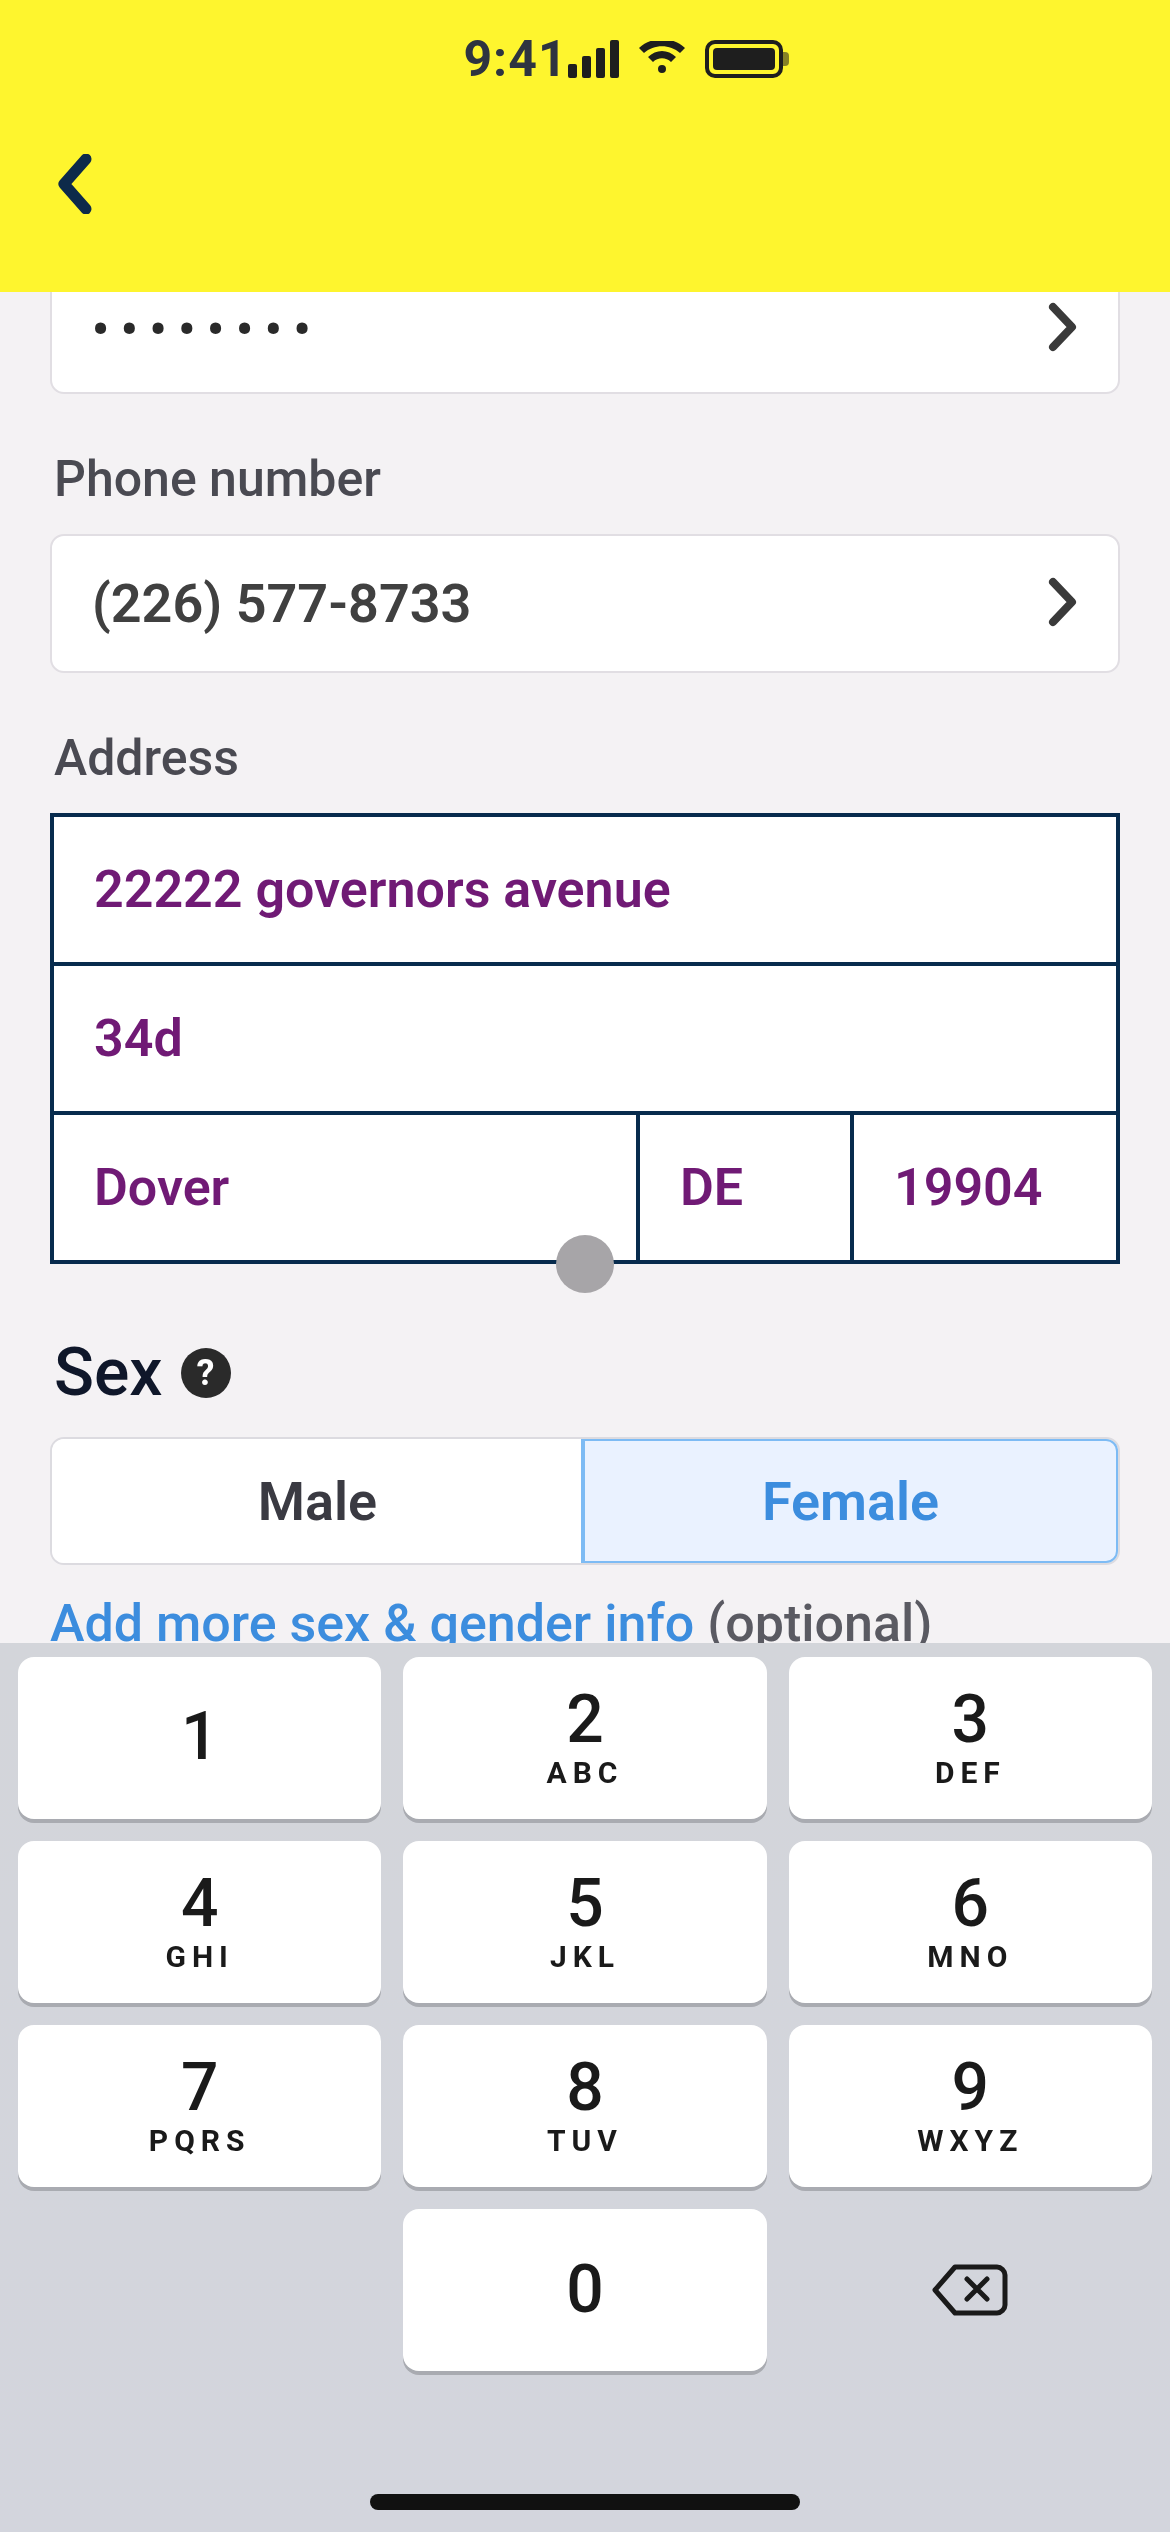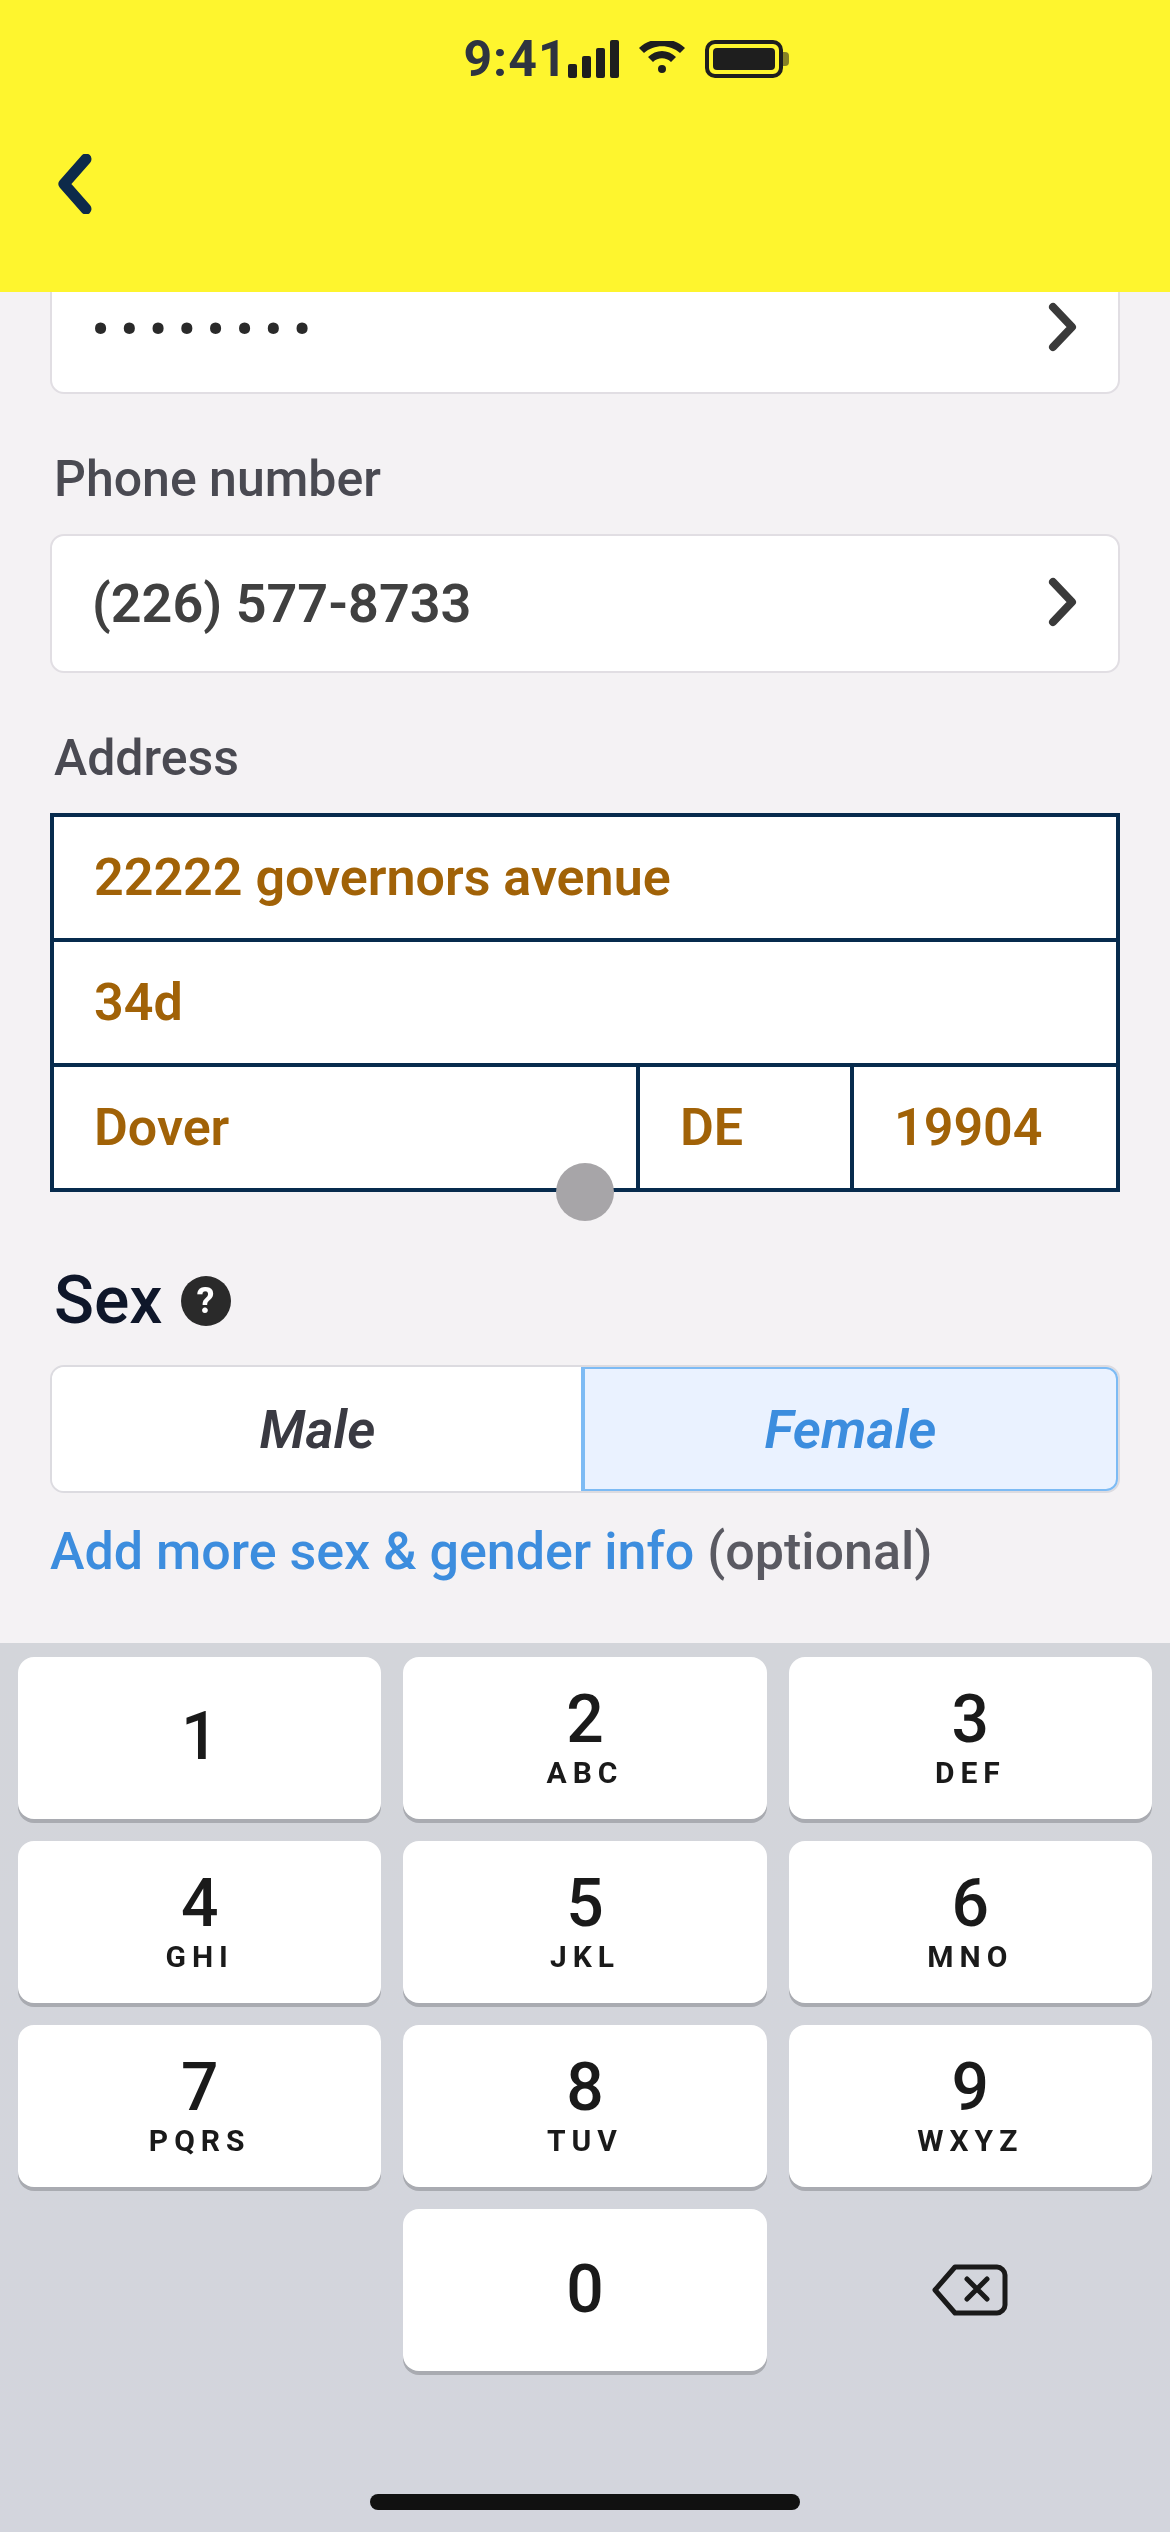--- a/index.html
+++ b/index.html
@@ -91,22 +91,22 @@
   }
 
   .phone-text { font-size: 54px; font-weight: 600; color:#404040;text-align:center; }
 
   
   .address-block {
     border: 4px solid #072b4d;
     background:#fff;
   }
   .addr-cell {
-    padding: 30px 40px;
-    font-size: 52px; font-weight: 600; color:#a16207;
+    padding: 42px 40px;
+    font-size: 52px; font-weight: 600; color:#701a75;
     border-top: 4px solid #072b4d;
   }
   .addr-cell.first { border-top: none; }
   .addr-row3 { display:flex; }
   .addr-row3 .city  { flex: 0 0 586px; border-right:4px solid #072b4d; }
   .addr-row3 .state { flex: 0 0 214px; border-right:4px solid #072b4d; }
   .addr-row3 .zip   { flex: 1 1 auto; }
 
   
   .grey-dot {
@@ -119,21 +119,20 @@
   .sex-label  { font-size: 66px; color:#0f172a; font-weight:500; }
   .help-icon {
     width:50px; height:50px; border-radius:50%; background:#2a2a2a; color:#fff;
     display:flex; align-items:center; justify-content:center;
     font-size:36px; font-weight:700;
   }
 
   .sex-segmented {
     display:flex; width:100%; border:2px solid #dcdbe0; border-radius:14px; overflow:hidden;
     height: 128px;
-    font-style: italic;
   }
   .seg-opt {
     flex:1; display:flex; align-items:center; justify-content:center;
     font-size: 54px; font-weight:600; background:#fff; color:#3a3a42;
   }
   .seg-opt.selected {
     background:#eaf2ff; color:#3c8dde; border:4px solid #7dbbf4; border-radius:0 14px 14px 0;
     margin:-2px; z-index:1;
   }
 

